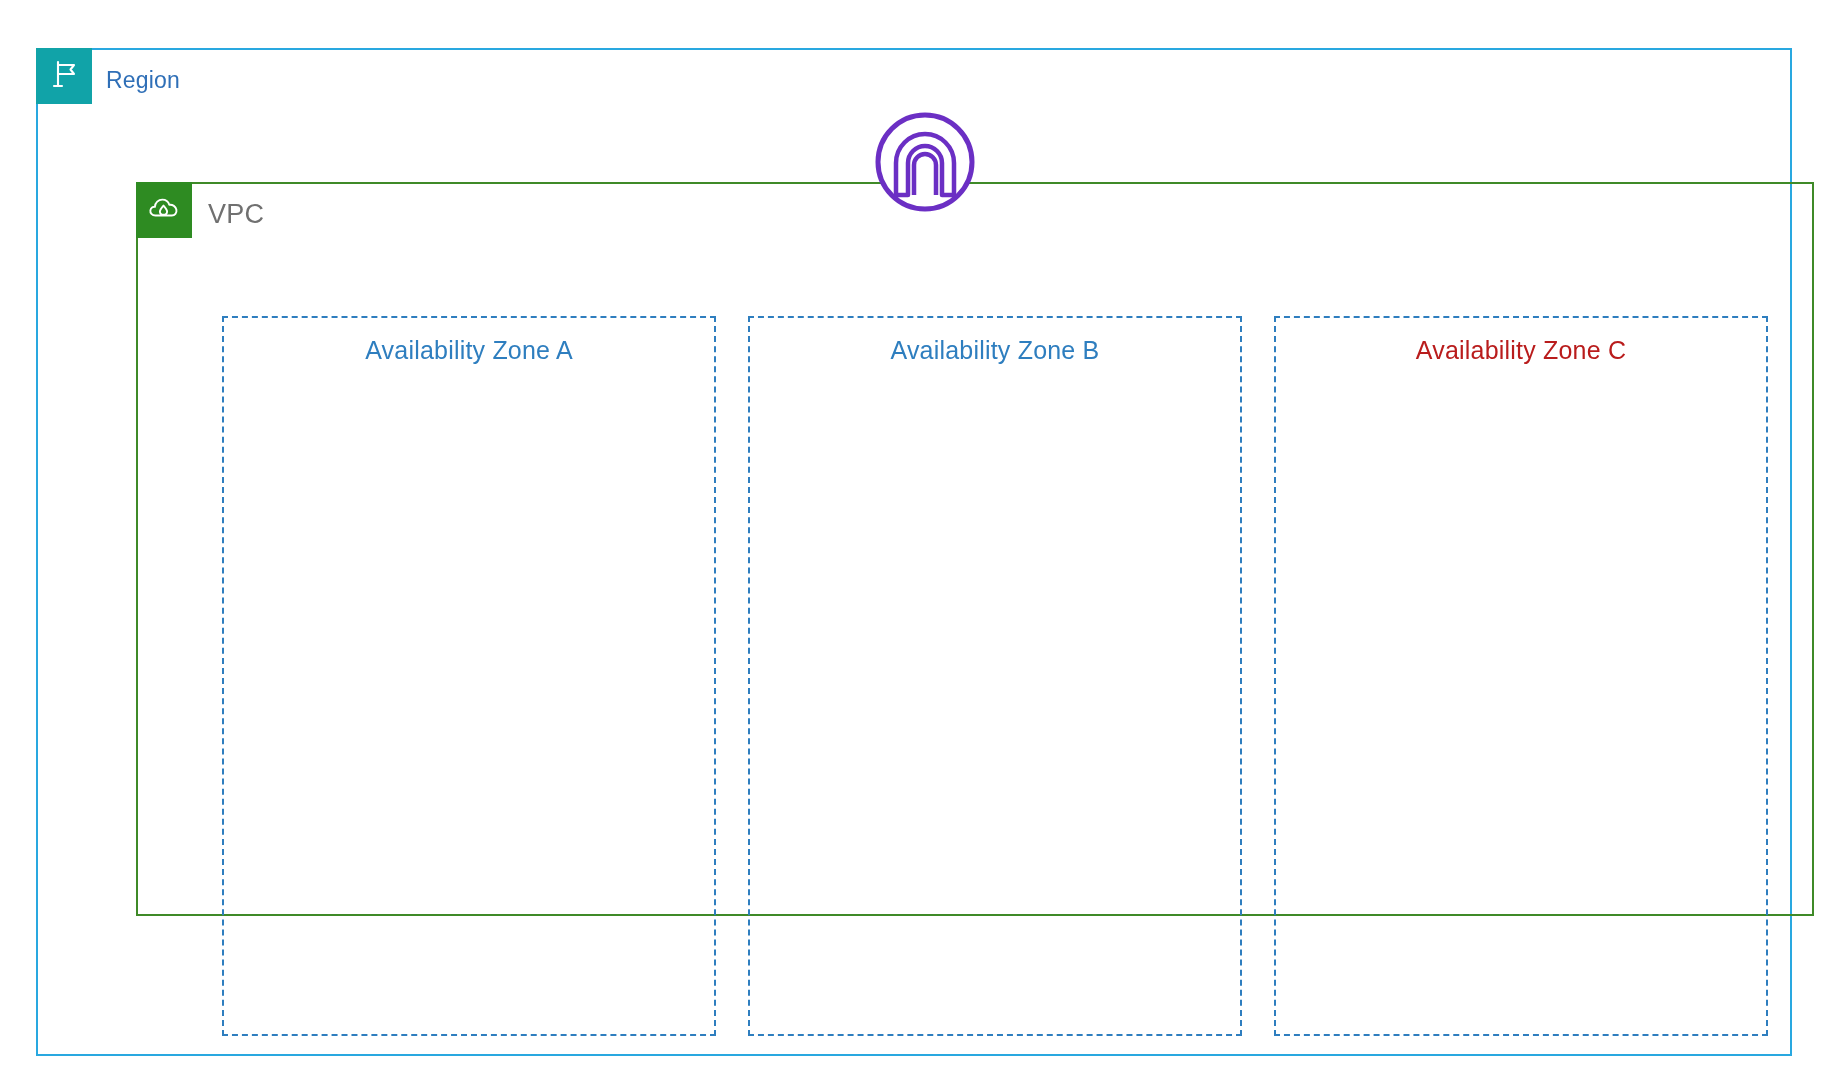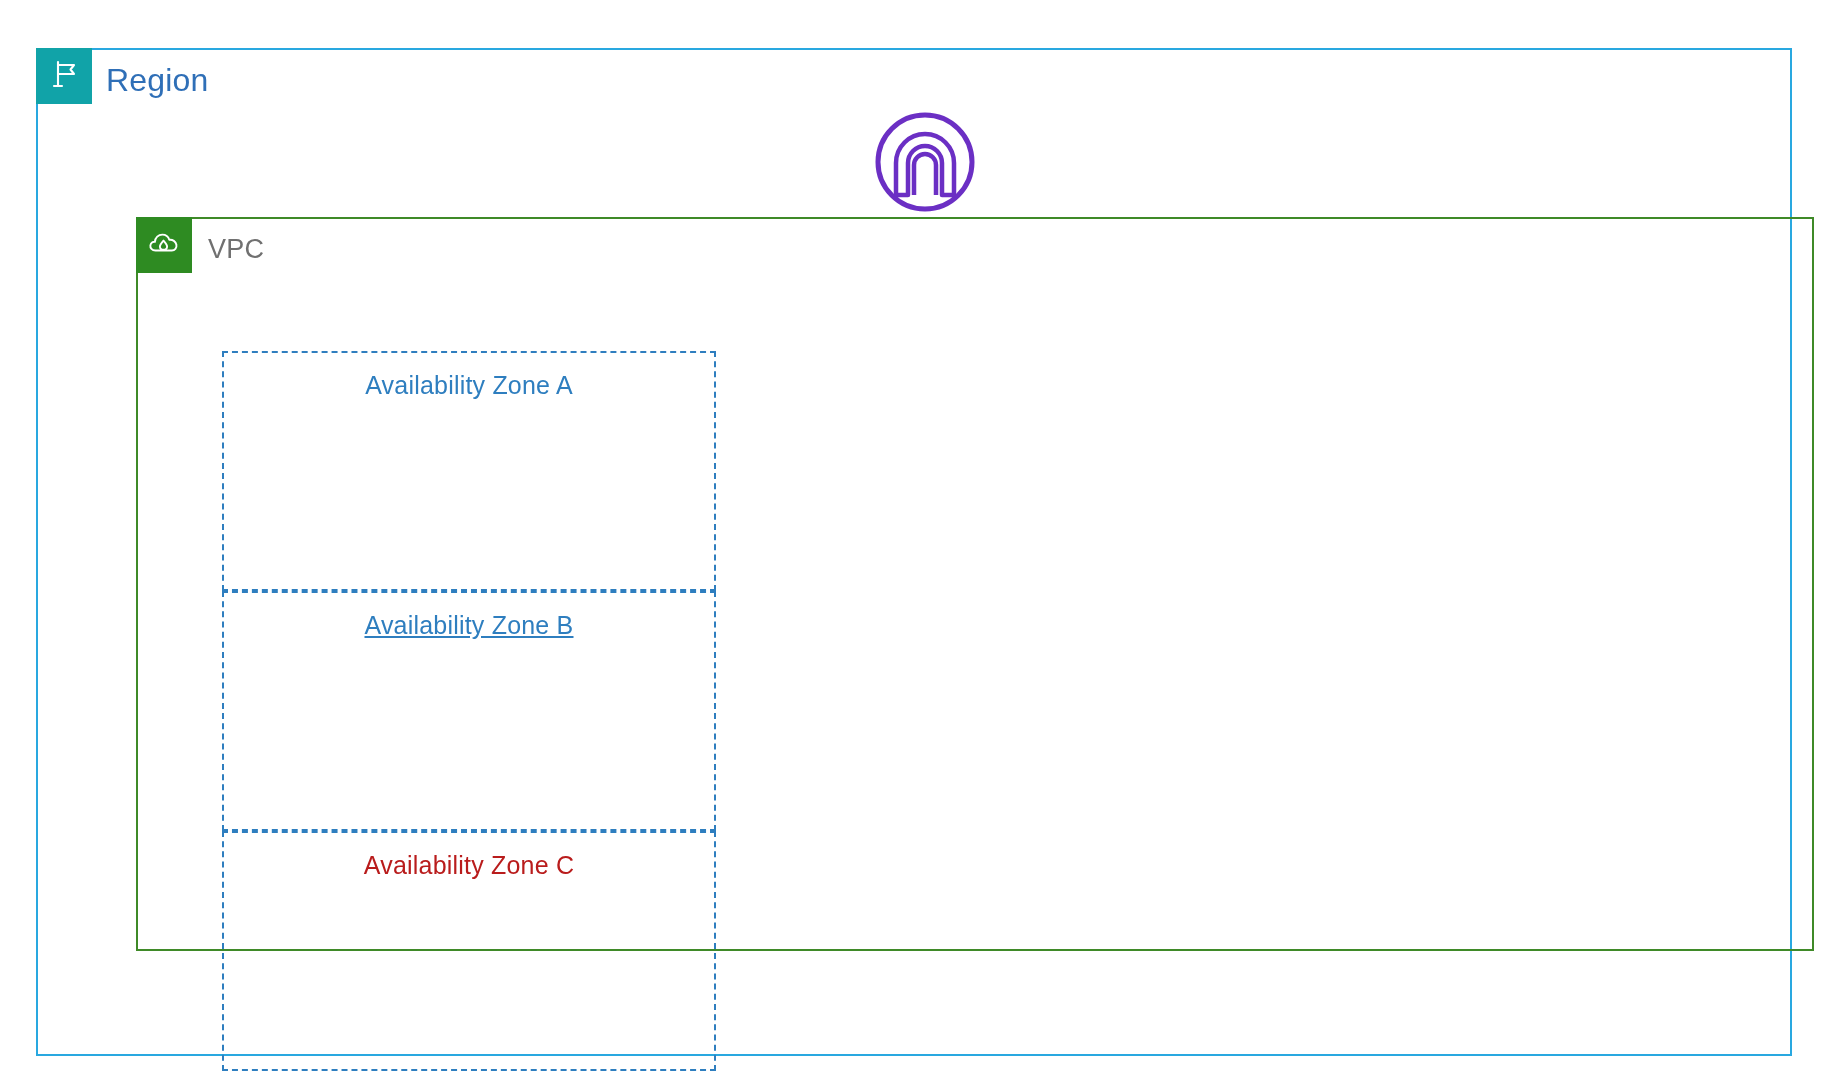--- a/index.html
+++ b/index.html
@@ -36,37 +36,36 @@
     display: flex;
     align-items: center;
     justify-content: center;
   }
   #region-label {
     position: absolute;
     left: 68px;
     top: 8px;
     height: 44px;
     line-height: 44px;
-    font-size: 32px;
+    font-size: 23px;
     color: #2F6FB7;
     letter-spacing: 0.2px;
     white-space: nowrap;
   }
 
   
   #vpc-container {
     position: absolute;
     left: 98px;
     top: 132px;
     width: 1678px;
     height: 734px;
     border: 2px solid var(--vpc-stroke, #3F8A28);
     box-sizing: border-box;
     background: transparent;
-    margin-top: 35px;
   }
   #vpc-badge {
     position: absolute;
     left: -2px;
     top: -2px;
     width: 56px;
     height: 56px;
     background: var(--vpc-fill, #2E8B22);
     display: flex;
     align-items: center;
@@ -86,21 +85,20 @@
 
   
   #az-row {
     position: absolute;
     left: 84px;
     top: 132px;
     width: 1546px;
     height: 720px;
     display: flex;
     justify-content: space-between;
-    flex-direction: column;
   }
   .az-box {
     width: 494px;
     height: 720px;
     border: 2px dashed #2E7EBF;
     box-sizing: border-box;
     position: relative;
     background: transparent;
   }
   .az-label {
@@ -168,21 +166,21 @@
 
     <div id="vpc-label" style="color: rgb(112, 112, 112);">VPC</div>
 
     <div id="az-row">
 
       <div class="az-box" style="border-color: rgb(46, 126, 191);">
         <div class="az-label" style="color: rgb(46, 126, 191);">Availability Zone A</div>
       </div>
 
       <div class="az-box" style="border-color: rgb(46, 126, 191);">
-        <div class="az-label" style="color: rgb(46, 126, 191); text-decoration: underline;">Availability Zone B</div>
+        <div class="az-label" style="color: rgb(46, 126, 191);">Availability Zone B</div>
       </div>
 
       <div class="az-box" style="border-color: rgb(46, 126, 191);">
         <div class="az-label" style="color: #b91c1c;">Availability Zone C</div>
       </div>
 
     </div>
 
   </div>
 </div>

